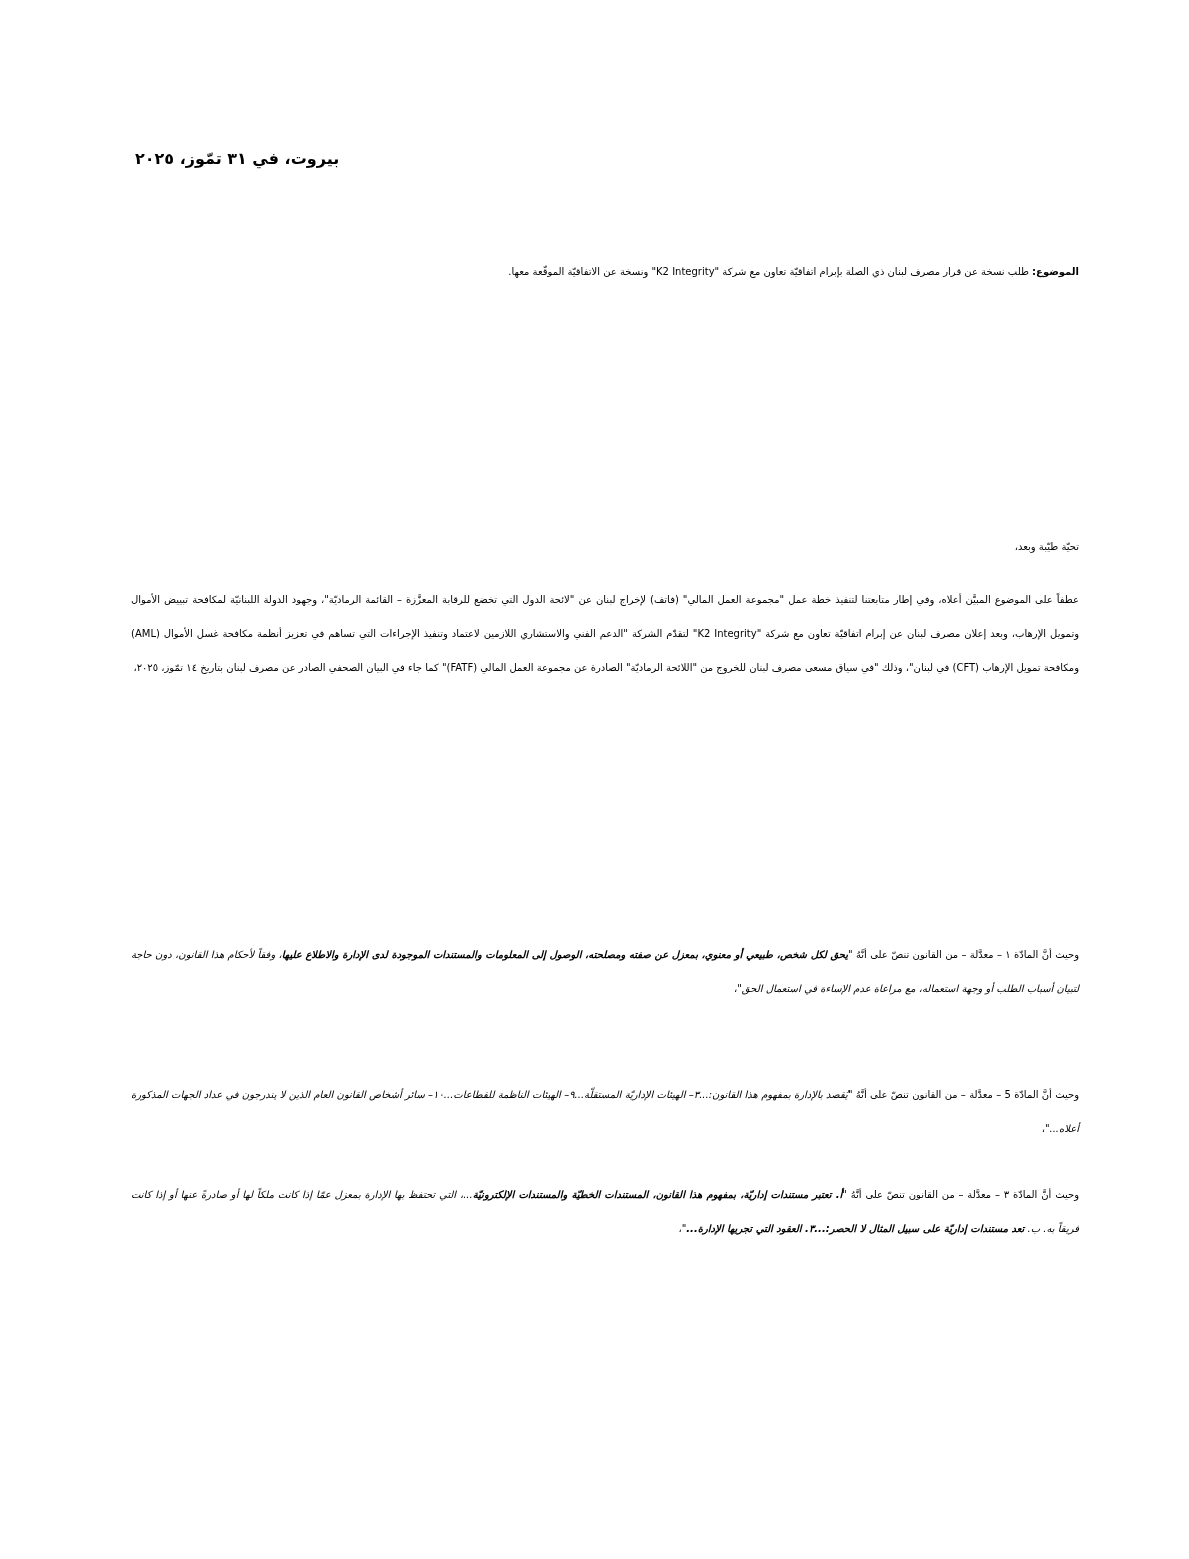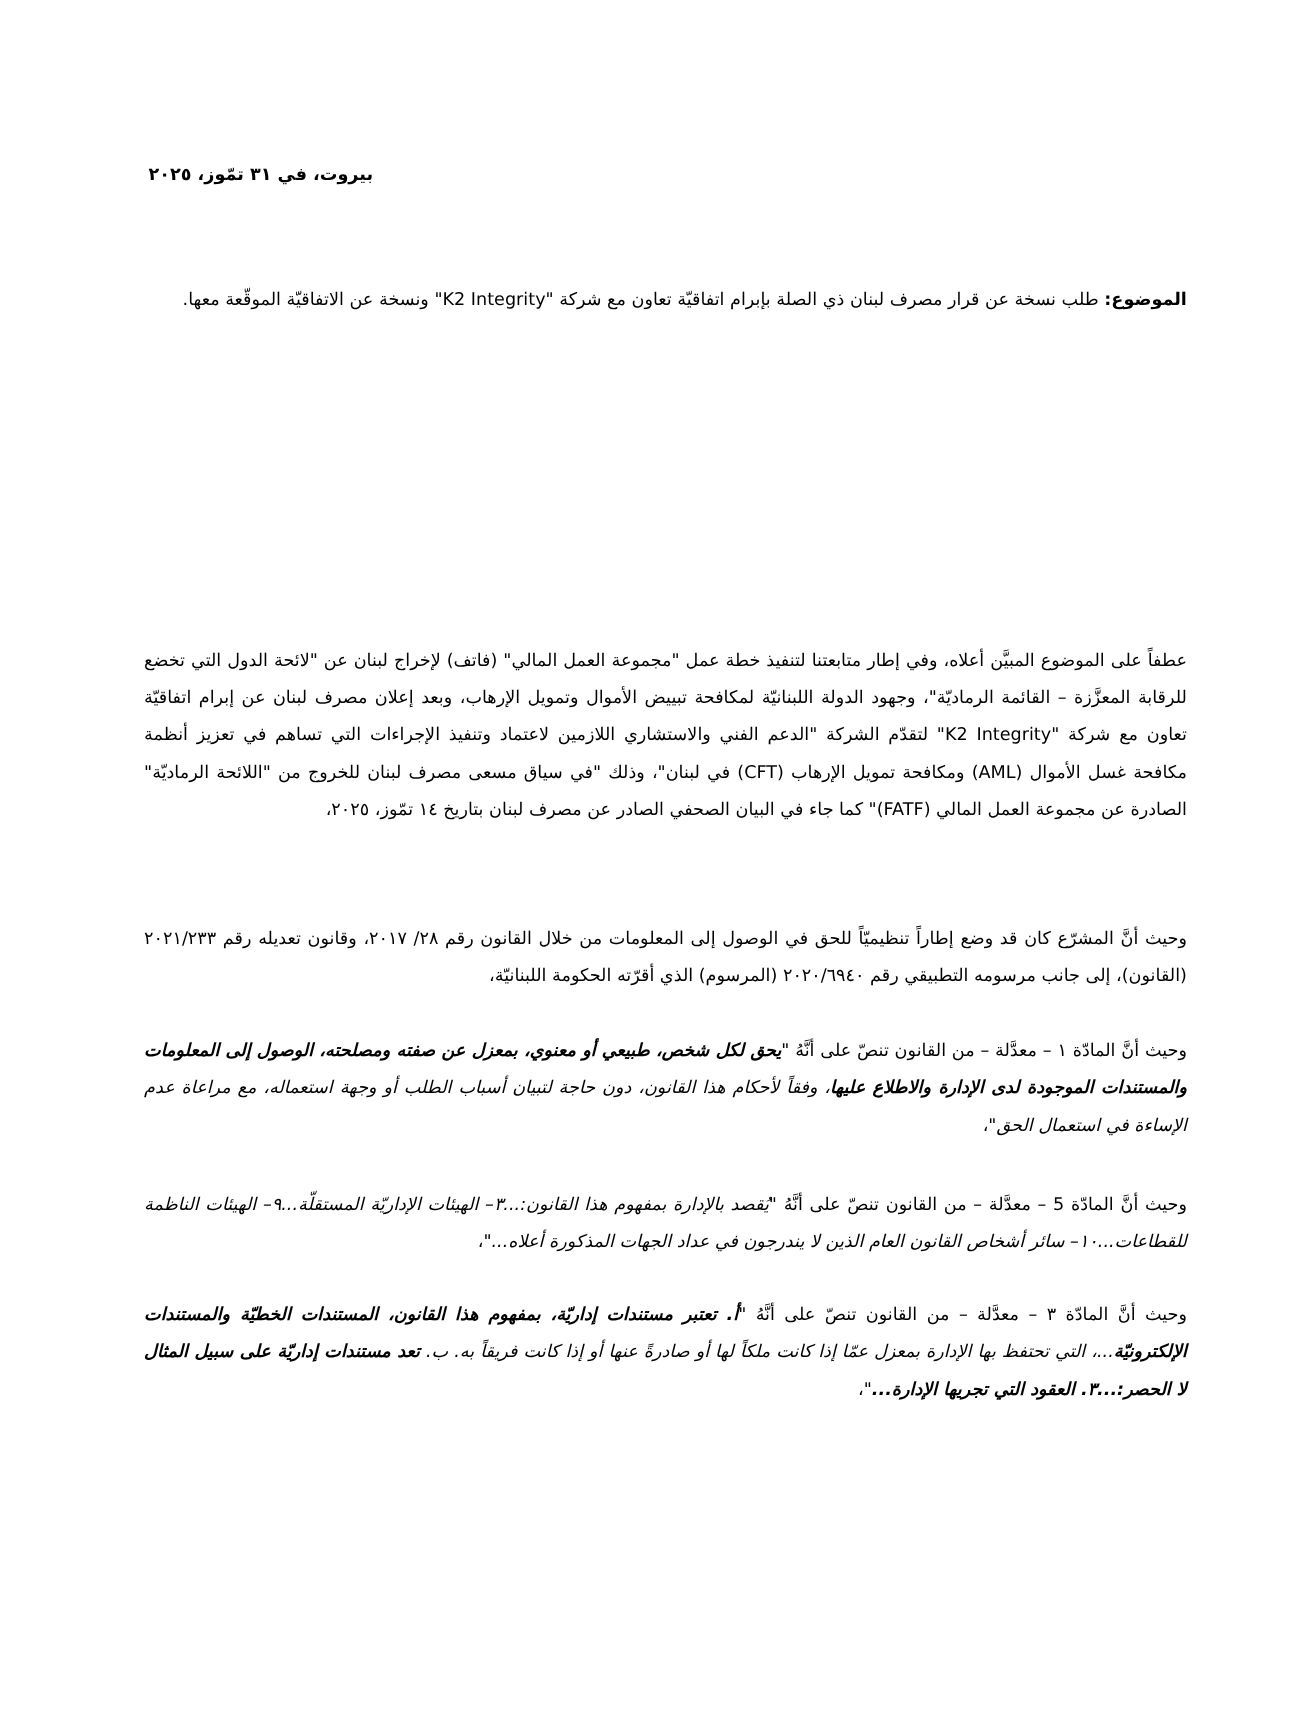--- a/index.html
+++ b/index.html
@@ -21,21 +21,21 @@
       width: 1189px;
       height: 1559px;
       direction: rtl;
     }
     .block {
       position: absolute;
       right: 110px;
       left: 131px;
       text-align: justify;
       text-align-last: right;
-      font-size: 16px;
+      font-size: 10px;
       line-height: 34px;
     }
     .date {
       position: absolute;
       left: 135px;
       top: 145px;
       direction: rtl;
       font-weight: bold;
       font-size: 16px;
       line-height: 28px;
@@ -68,24 +68,24 @@
 
   <div class="date">بيروت، في ٣١ تمّوز، ٢٠٢٥</div>
 
   <div class="block subject">
     <span class="label">الموضوع:</span><span> طلب نسخة عن قرار مصرف لبنان ذي الصلة بإبرام اتفاقيّة تعاون مع شركة "K2 Integrity" ونسخة عن الاتفاقيّة الموقّعة معها.</span>
   </div>
 
   <div class="addressee">
   </div>
 
+  <div class="block greeting">تحيّة طيّبة وبعد،</div>
 
   <div class="block p1">عطفاً على الموضوع المبيَّن أعلاه، وفي إطار متابعتنا لتنفيذ خطة عمل "مجموعة العمل المالي" (فاتف) لإخراج لبنان عن "لائحة الدول التي تخضع للرقابة المعزَّزة – القائمة الرماديّة"، وجهود الدولة اللبنانيّة لمكافحة تبييض الأموال وتمويل الإرهاب، وبعد إعلان مصرف لبنان عن إبرام اتفاقيّة تعاون مع شركة "K2 Integrity" لتقدّم الشركة "الدعم الفني والاستشاري اللازمين لاعتماد وتنفيذ الإجراءات التي تساهم في تعزيز أنظمة مكافحة غسل الأموال (AML) ومكافحة تمويل الإرهاب (CFT) في لبنان"، وذلك "في سياق مسعى مصرف لبنان للخروج من "اللائحة الرماديّة" الصادرة عن مجموعة العمل المالي (FATF)" كما جاء في البيان الصحفي الصادر عن مصرف لبنان بتاريخ ١٤ تمّوز، ٢٠٢٥،</div>
 
-  <div class="block p2">وحيث أنَّ المشرّع كان قد وضع إطاراً تنظيميّاً للحق في الوصول إلى المعلومات من خلال القانون رقم ٢٨/ ٢٠١٧، وقانون تعديله رقم ٢٠٢١/٢٣٣ (القانون)، إلى جانب مرسومه التطبيقي رقم ٢٠٢٠/٦٩٤٠ (المرسوم) الذي أقرّته الحكومة اللبنانيّة،</div>
 
   <div class="block p3">
     <span>وحيث أنَّ المادّة ١ – معدَّلة – من القانون تنصّ على أنَّهُ "</span><span class="bi">يحق لكل شخص، طبيعي أو معنوي، بمعزل عن صفته ومصلحته، الوصول إلى المعلومات والمستندات الموجودة لدى الإدارة والاطلاع عليها</span><span class="it">، وفقاً لأحكام هذا القانون، دون حاجة لتبيان أسباب الطلب أو وجهة استعماله، مع مراعاة عدم الإساءة في استعمال الحق</span><span>"،</span>
   </div>
 
   <div class="block p4">
     <span>وحيث أنَّ المادّة 5 – معدَّلة – من القانون تنصّ على أنَّهُ "</span><span class="it">يُقصد بالإدارة بمفهوم هذا القانون:...٣– الهيئات الإداريّة المستقلّة...٩– الهيئات الناظمة للقطاعات...١٠– سائر أشخاص القانون العام الذين لا يندرجون في عداد الجهات المذكورة أعلاه...</span><span>"،</span>
   </div>
 
   <div class="block p5">

